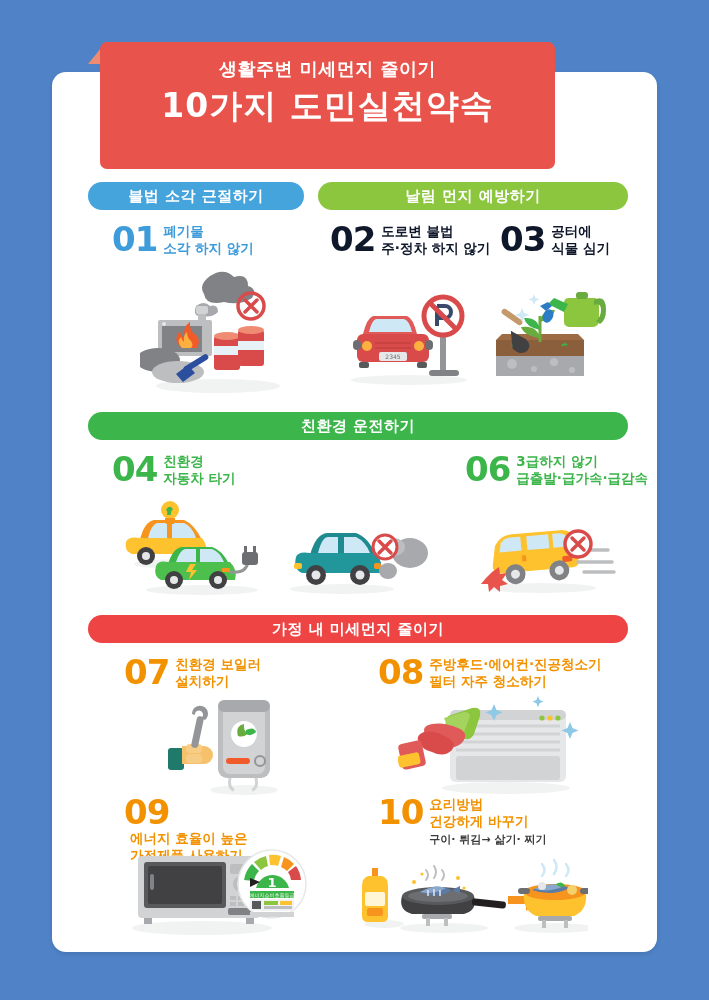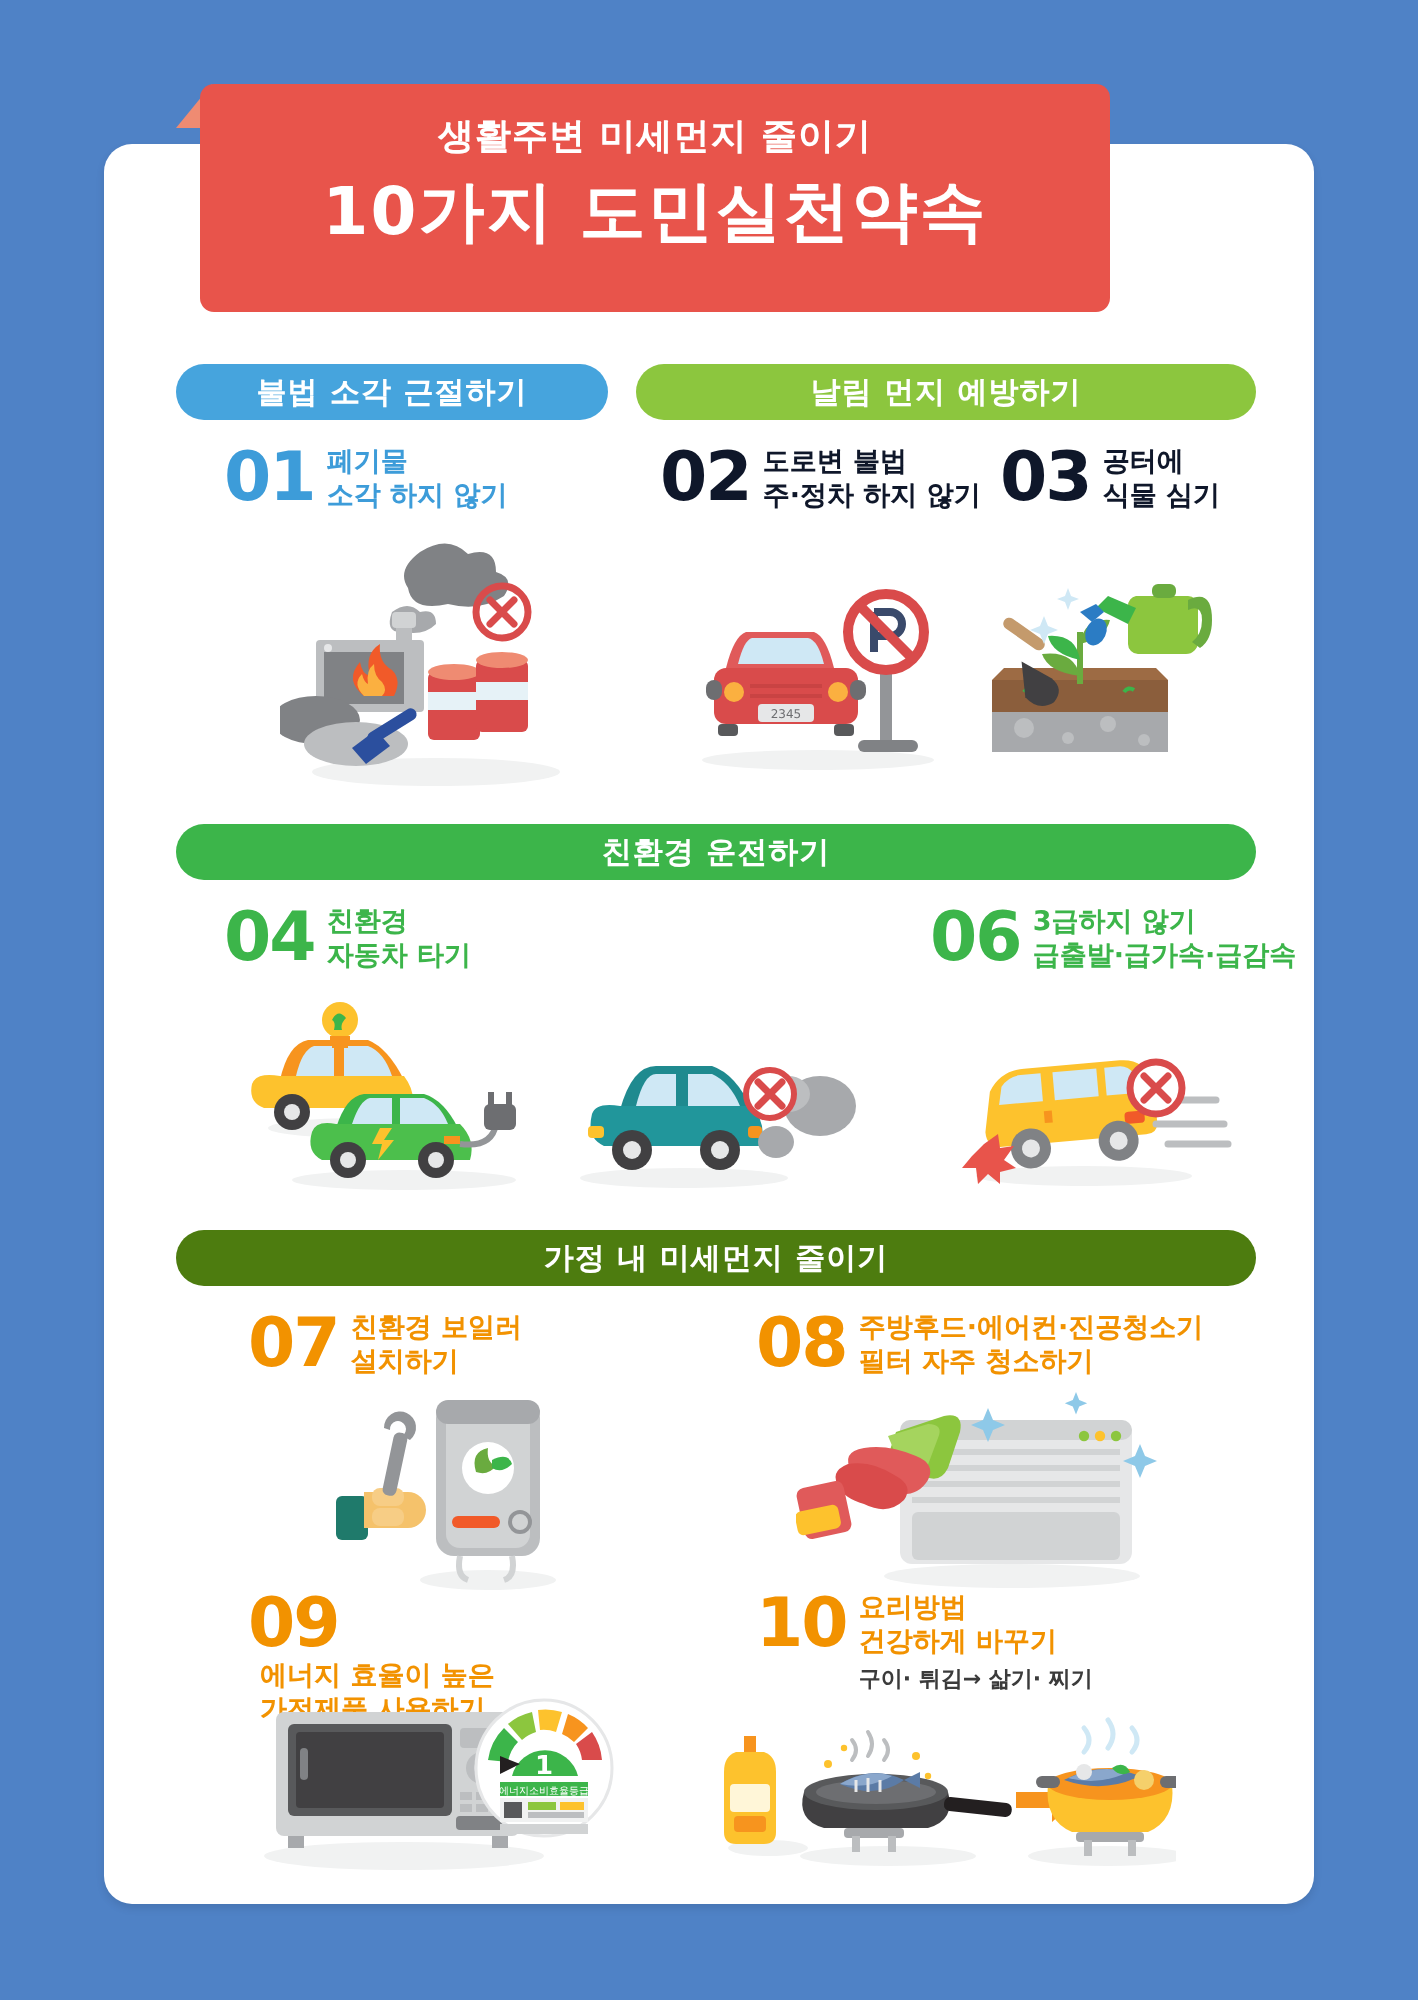--- a/index.html
+++ b/index.html
@@ -21,21 +21,21 @@
 
   
   .ribbon-fold {
     position: absolute; left: 88px; top: 42px;
     width: 0; height: 0;
     border-left: 18px solid transparent;
     border-bottom: 22px solid #ef8b72;
   }
   .ribbon {
     position: absolute; left: 100px; top: 42px;
-    width: 455px; height: 114px;
+    width: 455px; height: 127px;
     background: #e8544b;
     border-radius: 7px;
     text-align: center;
     padding-top: 14px;
   }
   .ribbon .sub {
     color: #ffffff; font-size: 18px; font-weight: 700;
     letter-spacing: 0.5px; line-height: 26px;
   }
   .ribbon .main {
@@ -46,21 +46,21 @@
   
   .secbar {
     position: absolute; height: 28px; border-radius: 14px;
     color: #fff; font-size: 15px; font-weight: 800;
     display: flex; align-items: center; justify-content: center;
     letter-spacing: 0.5px;
   }
   #sec1 { left: 88px;  top: 182px; width: 216px; background: #46a4dd; }
   #sec2 { left: 318px; top: 182px; width: 310px; background: #8cc63e; }
   #sec3 { left: 88px;  top: 412px; width: 540px; background: #3cb54a; }
-  #sec4 { left: 88px;  top: 615px; width: 540px; background: #4d7c0f; }
+  #sec4 { left: 88px;  top: 615px; width: 540px; background: #ef4444; }
 
   
   .item { position: absolute; display: flex; align-items: flex-start; }
   .num { font-size: 34px; font-weight: 900; line-height: 34px; letter-spacing: -1px; }
   .txt { font-size: 13.5px; font-weight: 700; line-height: 17px; margin-left: 6px; padding-top: 1px; }
   .sub2 { font-size: 11px; font-weight: 600; color: #3b3b3b; line-height: 16px; margin-top: 2px; }
 
   .c-blue   { color: #3d9cd9; }
   .c-ygreen { color: #0f172a; }
   .c-green  { color: #3cb54a; }

